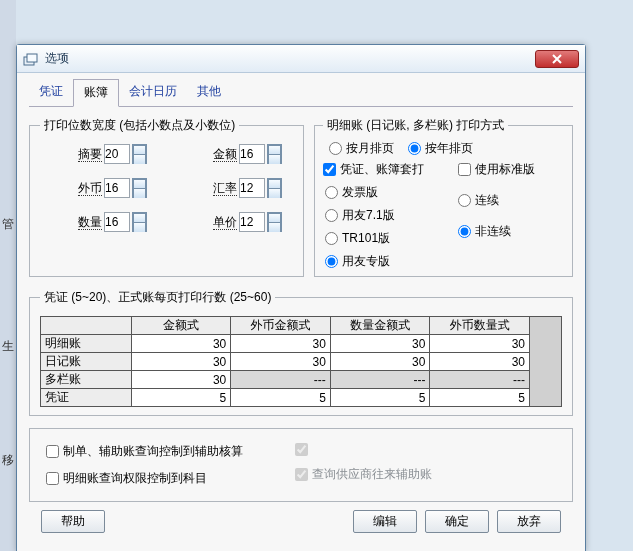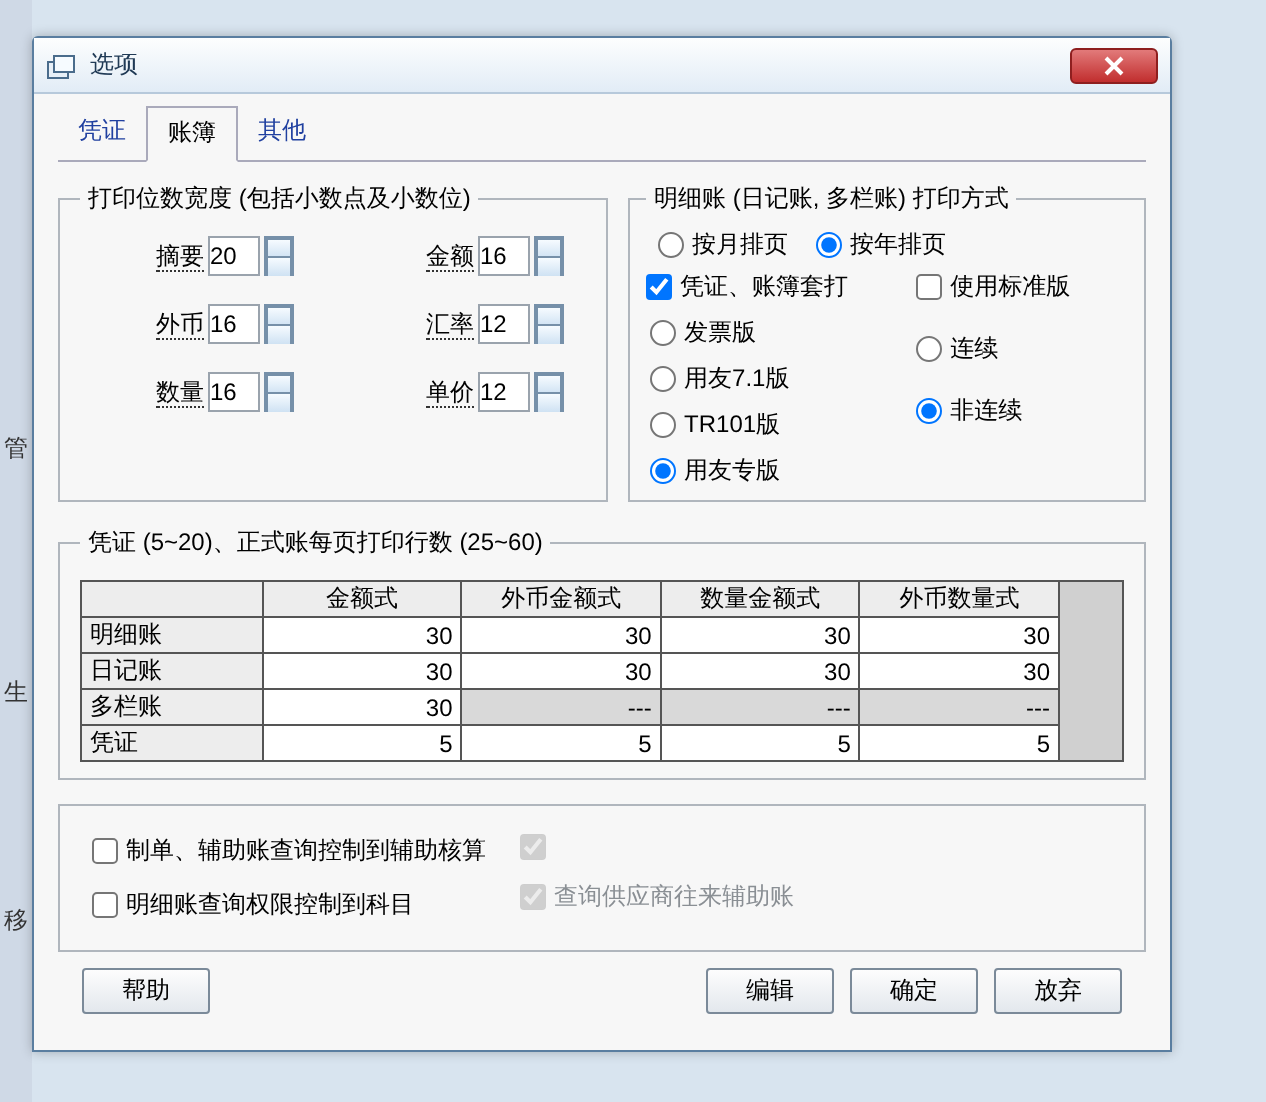--- a/index.html
+++ b/index.html
@@ -1,20 +1,20 @@
 <!DOCTYPE html>
 <html><head>
 <meta charset="utf-8">
 <style>
   * { box-sizing: border-box; font-family: "Microsoft YaHei", SimSun, sans-serif; font-size: 12px; }
   body { margin: 0; background: #d8e4ef; width: 633px; height: 551px; overflow: hidden; position: relative; }
   .bg-strip { position:absolute; left:0; top:0; bottom:0; width:16px; background:#cfd9e6; }
   .bg-left-text { position:absolute; left:2px; top:300px; color:#333; }
 
-  .window { position:absolute; left:16px; top:18px; width:570px; height:508px; background:#f7f7f7; border:1px solid #5a7ea0; border-radius:3px 3px 0 0; box-shadow:0 0 6px rgba(0,0,0,.25); display:flex; flex-direction:column; }
+  .window { position:absolute; left:16px; top:44px; width:570px; height:508px; background:#f7f7f7; border:1px solid #5a7ea0; border-radius:3px 3px 0 0; box-shadow:0 0 6px rgba(0,0,0,.25); display:flex; flex-direction:column; }
   .titlebar { height:28px; background:linear-gradient(#fdfefe,#e2ecf6); border-bottom:1px solid #b7c9db; display:flex; align-items:center; padding:0 6px; }
   .title-icon { width:16px; height:14px; position:relative; margin-right:6px; }
   .title-icon svg { width:16px; height:14px; }
   .title-text { color:#203a55; }
   .close-btn { margin-left:auto; width:44px; height:18px; background:linear-gradient(#e27a7a,#c12e2e); border:1px solid #8e1f1f; border-radius:3px; color:#fff; text-align:center; line-height:15px; font-weight:bold; cursor:pointer; display:flex; align-items:center; justify-content:center;}
   .close-btn svg { width:10px; height:10px; }
 
   .body { flex:1; padding:6px 12px 8px 12px; display:flex; flex-direction:column;justify-content:space-between; }
 
   .tabs { display:flex; border-bottom:1px solid #aab; margin-bottom:10px; }
@@ -51,21 +51,21 @@
   .grid { width:100%; border-collapse:collapse; }
   .grid th, .grid td { border:1px solid #555; height:18px; padding:0 4px; background:#fff; }
   .grid th { background:#ededed; font-weight:normal; text-align:center; }
   .grid td.label { background:#ededed; text-align:left; width:82px; }
   .grid td.val { text-align:right; width:90px; }
   .grid td.dash { background:#d9d9d9; text-align:right; }
   .grid-wrap { display:flex; }
   .grid-side { width:34px; background:#d0d0d0; border:1px solid #555; border-left:none; }
 
   .fs-bottom { margin-top:12px; padding:14px 16px; }
-  .bottom-cols { display:flex; gap:17px; }
+  .bottom-cols { display:flex; gap:52px; }
   .disabled { color:#8a8f94; }
 
   .footer { display:flex; gap:8px; padding:0 12px 10px; margin-top:auto; }
   .footer .spacer { flex:1; }
   .btn { min-width:64px; height:23px; border:1px solid #7b8a99; background:linear-gradient(#fdfdfd,#e3e8ed); cursor:pointer; padding:0 14px; border-radius:2px; }
 </style>
 </head>
 <body>
 
 <div class="bg-strip"></div>
@@ -86,20 +86,21 @@
       <svg viewBox="0 0 10 10">
           <path d="M1 1 L9 9 M9 1 L1 9" stroke="#fff" stroke-width="2"></path>
         </svg>
     </div>
   </div>
 
   <div class="body">
     <div class="tabs" id="tabs">
         <div class="tab">凭证</div>
         <div class="tab active">账簿</div>
+        <div class="tab">会计日历</div>
         <div class="tab">其他</div>
       </div>
 
     <div class="row2">
       <fieldset class="fs-left">
         <legend>打印位数宽度 (包括小数点及小数位)</legend>
         <div id="spin-grid">
             <div class="spin-row">
               <div class="spin-ctrl">
     <span class="spin-label dotted">摘要</span>

